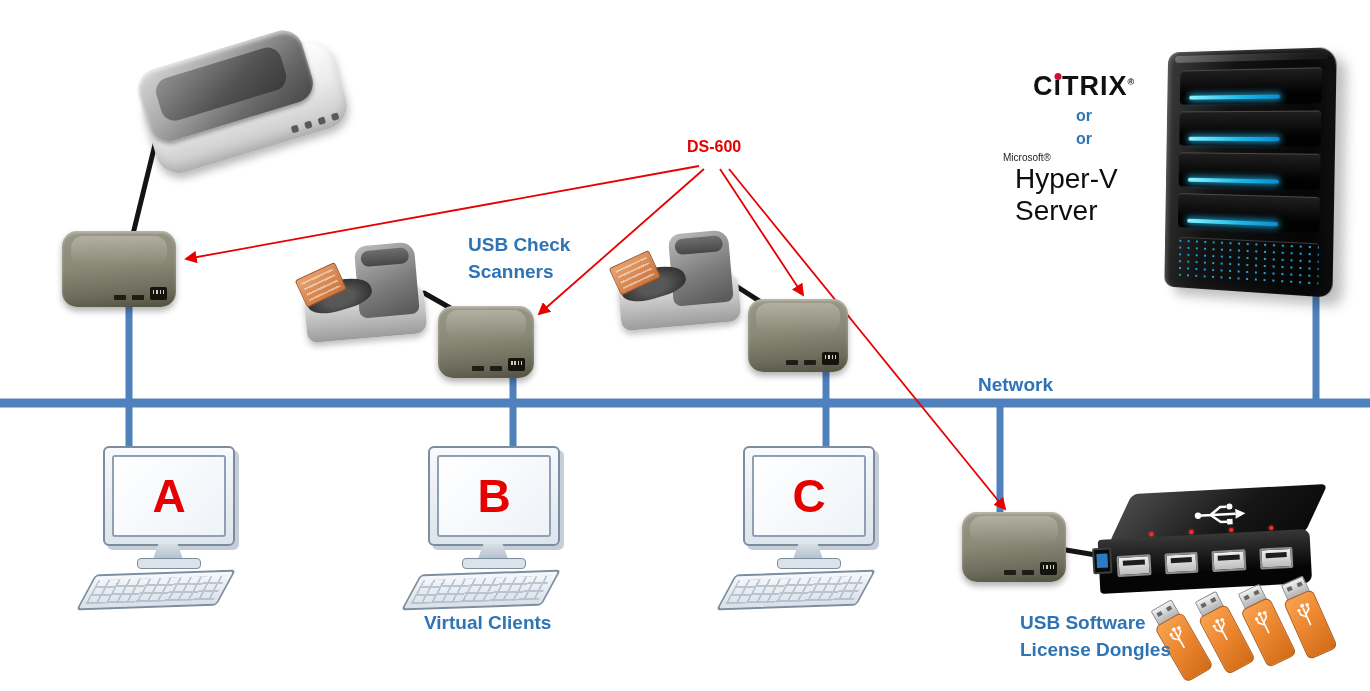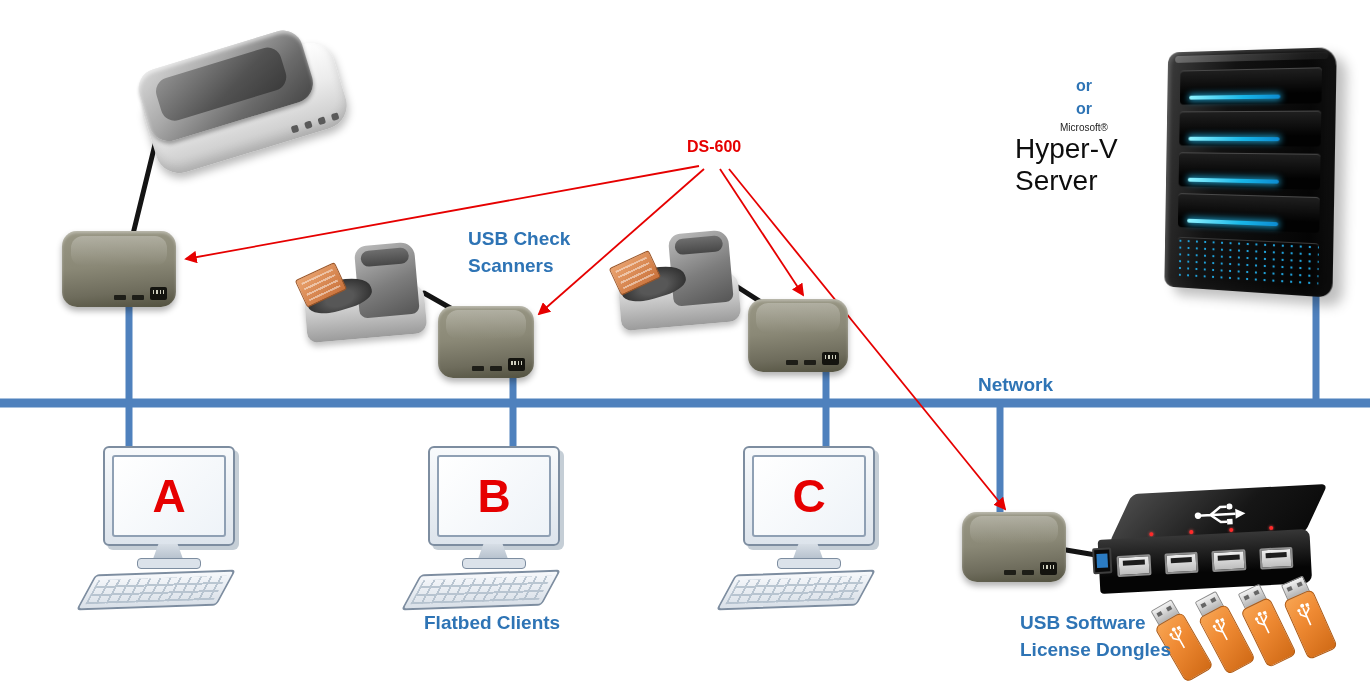--- a/index.html
+++ b/index.html
@@ -19,21 +19,21 @@
   .lbl-red{position:absolute;font-weight:bold;color:var(--red);font-size:16px;}
 
   
   .stack{position:absolute;left:1003px;top:72px;width:162px;text-align:center;}
   .citrix{font-size:27px;font-weight:bold;color:#101010;letter-spacing:1px;line-height:1.1;}
   .citrix .ci{position:relative;display:inline-block;}
   .citrix .ci::before{content:'';position:absolute;left:50%;transform:translateX(-50%);top:1px;width:7px;height:7px;border-radius:50%;background:#C8102E;z-index:2;}
   .reg{font-size:9px;vertical-align:super;}
   .or{color:var(--blue);font-weight:bold;font-size:16px;margin:5px 0;}
   .vmware{font-size:25px;font-weight:bold;color:#454545;letter-spacing:-1px;line-height:1.1;}
-  .msline{font-size:10px;color:#222;text-align:center;margin-left:0;line-height:1;}
+  .msline{font-size:10px;color:#222;text-align:left;margin-left:0;line-height:1;}
   .hyperv{font-size:28px;color:#0d0d0d;text-align:left;margin-left:12px;line-height:1.15;}
 
   
   .scanner{position:absolute;left:140px;top:20px;width:215px;height:158px;}
   .scan-rot{position:absolute;left:5px;top:32px;width:200px;height:104px;transform:rotate(-17deg);}
   .scan-body{position:absolute;left:0;top:12px;width:198px;height:88px;
     background:linear-gradient(180deg,#ffffff 0%,#ececec 45%,#c6c6c6 100%);
     border-radius:24px;box-shadow:0 5px 8px rgba(0,0,0,.28), inset 0 -7px 10px rgba(0,0,0,.12);}
   .scan-lid{position:absolute;left:2px;top:-8px;width:170px;height:74px;
     background:linear-gradient(150deg,#d9d9d9 0%,#a9a9a9 35%,#6b6b6b 70%,#454545 100%);
@@ -358,28 +358,29 @@
         <g stroke="#fff" stroke-width="1.8" fill="none">
             <path d="M10,28 V7 M10,18 L4.5,13 V10 M10,15 L15.5,10.5 V8"></path>
           </g>
         <circle cx="10" cy="4.5" r="2.2" fill="#fff"></circle>
           <circle cx="4.5" cy="8" r="1.8" fill="#fff"></circle>
         <rect x="13.8" y="4" width="3.6" height="3.6" fill="#fff"></rect>
       </svg>
     </div>
   </div>
 
-  <div class="lbl" style="left:468px;top:226px">USB Check
+  <div class="lbl" style="left:468px;top:232px">USB Check
 Scanners</div>
   <div class="lbl-red" style="left:687px;top:138px">DS-600</div>
   <div class="lbl" style="left:978px;top:372px">Network</div>
-  <div class="lbl" style="left:424px;top:610px">Flatbed Clients</div>
+  <div class="lbl" style="left:424px;top:610px">Virtual Clients</div>
   <div class="lbl" style="left:1020px;top:610px">USB Software
 License Dongles</div>
 
   <div class="stack">
+    <div class="citrix"><span>C</span><span class="ci">i</span><span>TRIX</span><span class="reg">®</span></div>
     <div class="or">or</div>
     <div class="or">or</div>
     <div class="msline">Microsoft®</div>
     <div class="hyperv">Hyper-V Server</div>
   </div>
 
 </div>
 
 </body></html>

